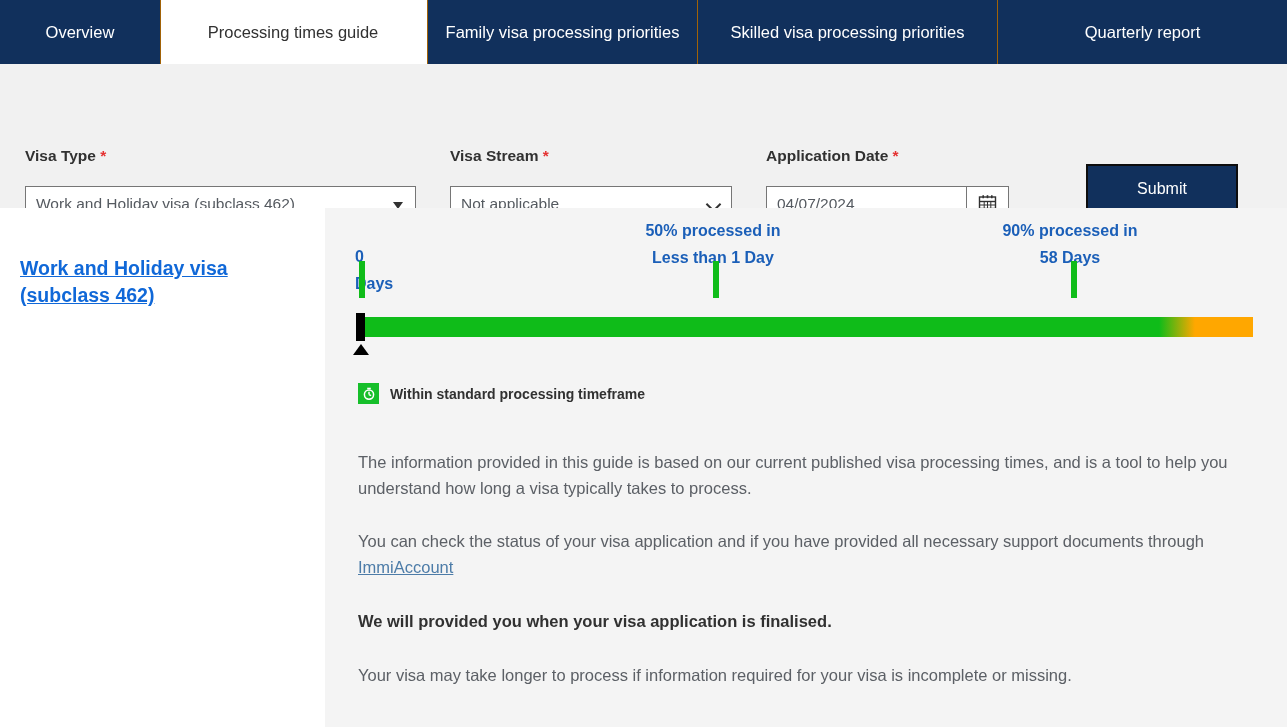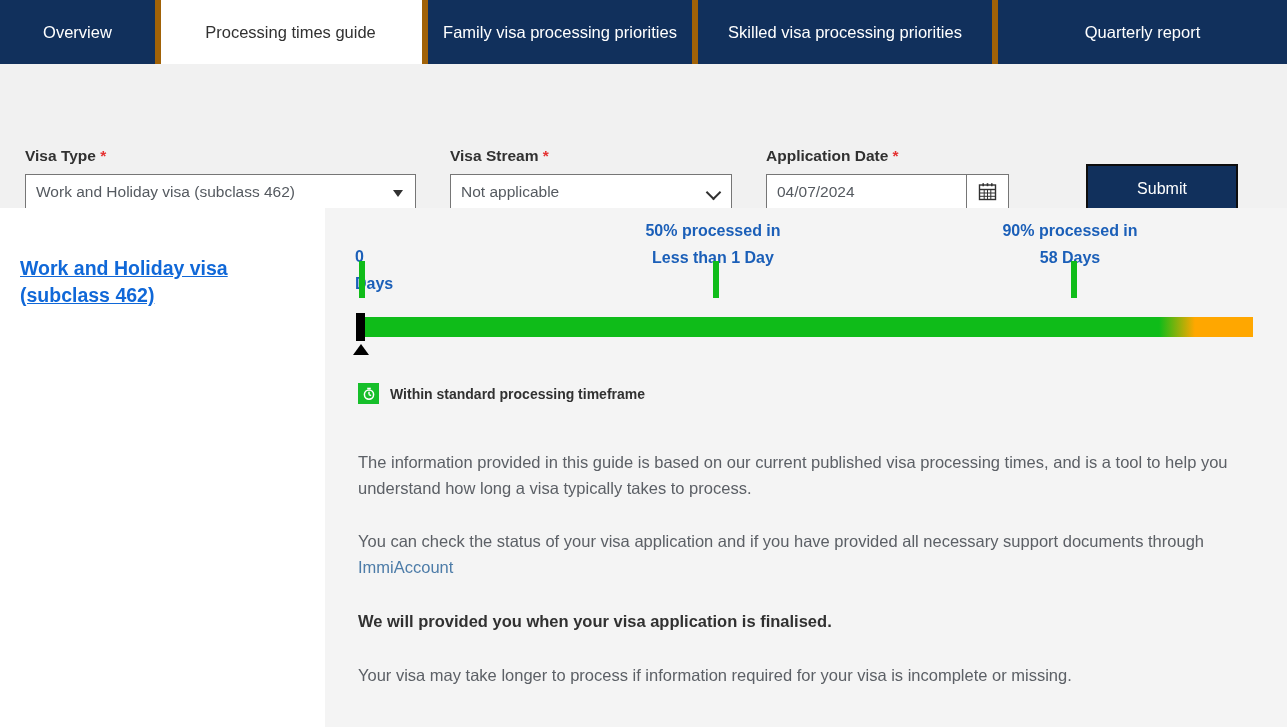--- a/index.html
+++ b/index.html
@@ -24,21 +24,21 @@
     background: #11305c;
     align-items: stretch;
   }
   .tab {
     display: flex;
     align-items: center;
     justify-content: center;
     color: #ffffff;
     font-size: 16.5px;
     background: #11305c;
-    border-right: 6px solid #a16207;
+    border-right: 1px solid #a16207;
     box-sizing: border-box;
     cursor: pointer;
     white-space: nowrap;
     padding: 0 14px;
   }
   .tab.t0  { width: 161px; }
   .tab.t1  { width: 267px; }
   .tab.t2  { width: 270px; }
   .tab.t3  { width: 300px; }
   .tab.t4  { width: 289px; border-right: none; }
@@ -55,21 +55,21 @@
     background: #f1f1f1;
     box-sizing: border-box;
   }
   .field {
     position: absolute;
   }
   .field-label {
     font-size: 15.5px;
     font-weight: bold;
     color: #313131;
-    margin-bottom: 10px;
+    margin-bottom: 22px;
     line-height: 1;
   }
   .req {
     color: #e53232;
     font-weight: bold;
   }
   .ctrl {
     box-sizing: border-box;
     background: #ffffff;
     border: 1px solid #767676;
@@ -259,20 +259,21 @@
     font-size: 16.5px;
     line-height: 1.56;
     color: #5c6066;
   }
   .copy p.strong {
     color: #313131;
     font-weight: bold;
   }
   #immi-account-link {
     color: #4d7ca8;
+    text-decoration: underline;
     cursor: pointer;
   }
 </style>
 </head>
 <body>
 
 <div class="tabbar">
   <div class="tab t0">Overview</div>
   <div class="tab t1 active">Processing times guide</div>
   <div class="tab t2">Family visa processing priorities</div>

